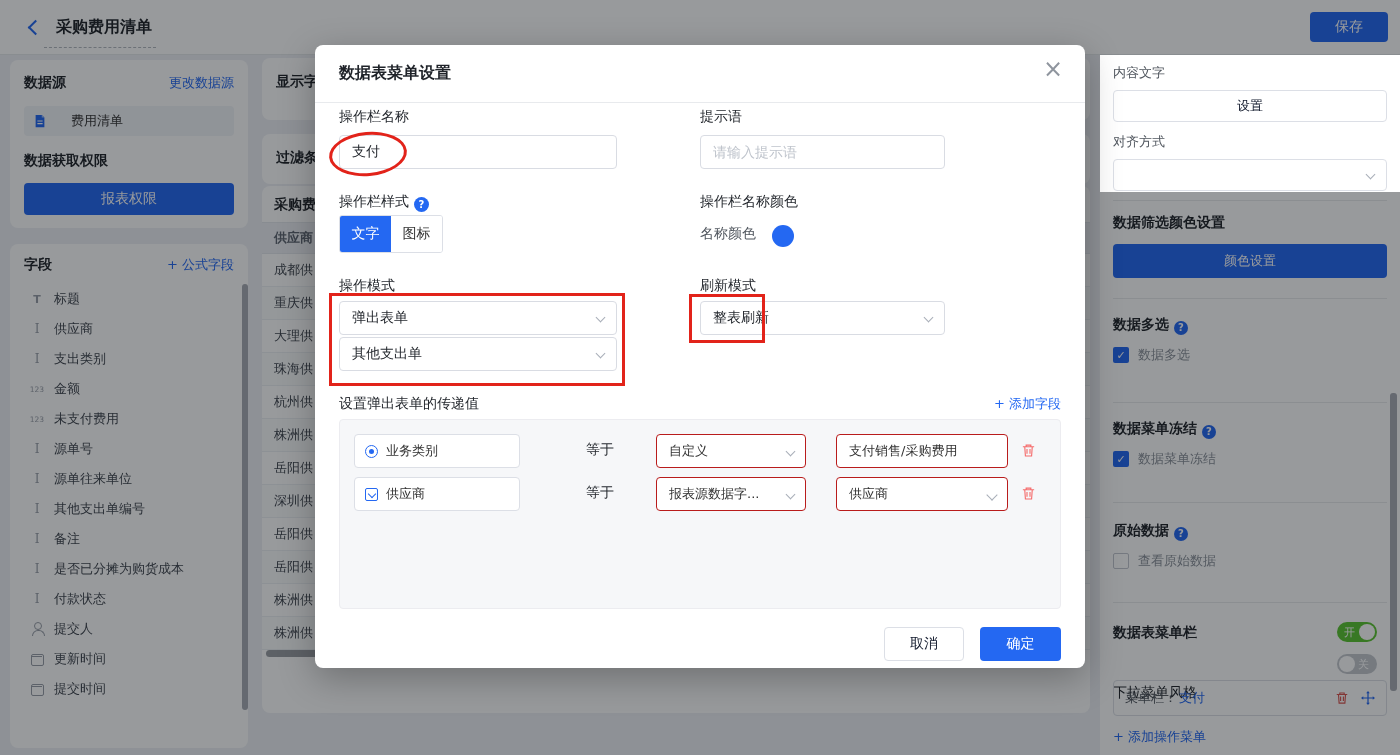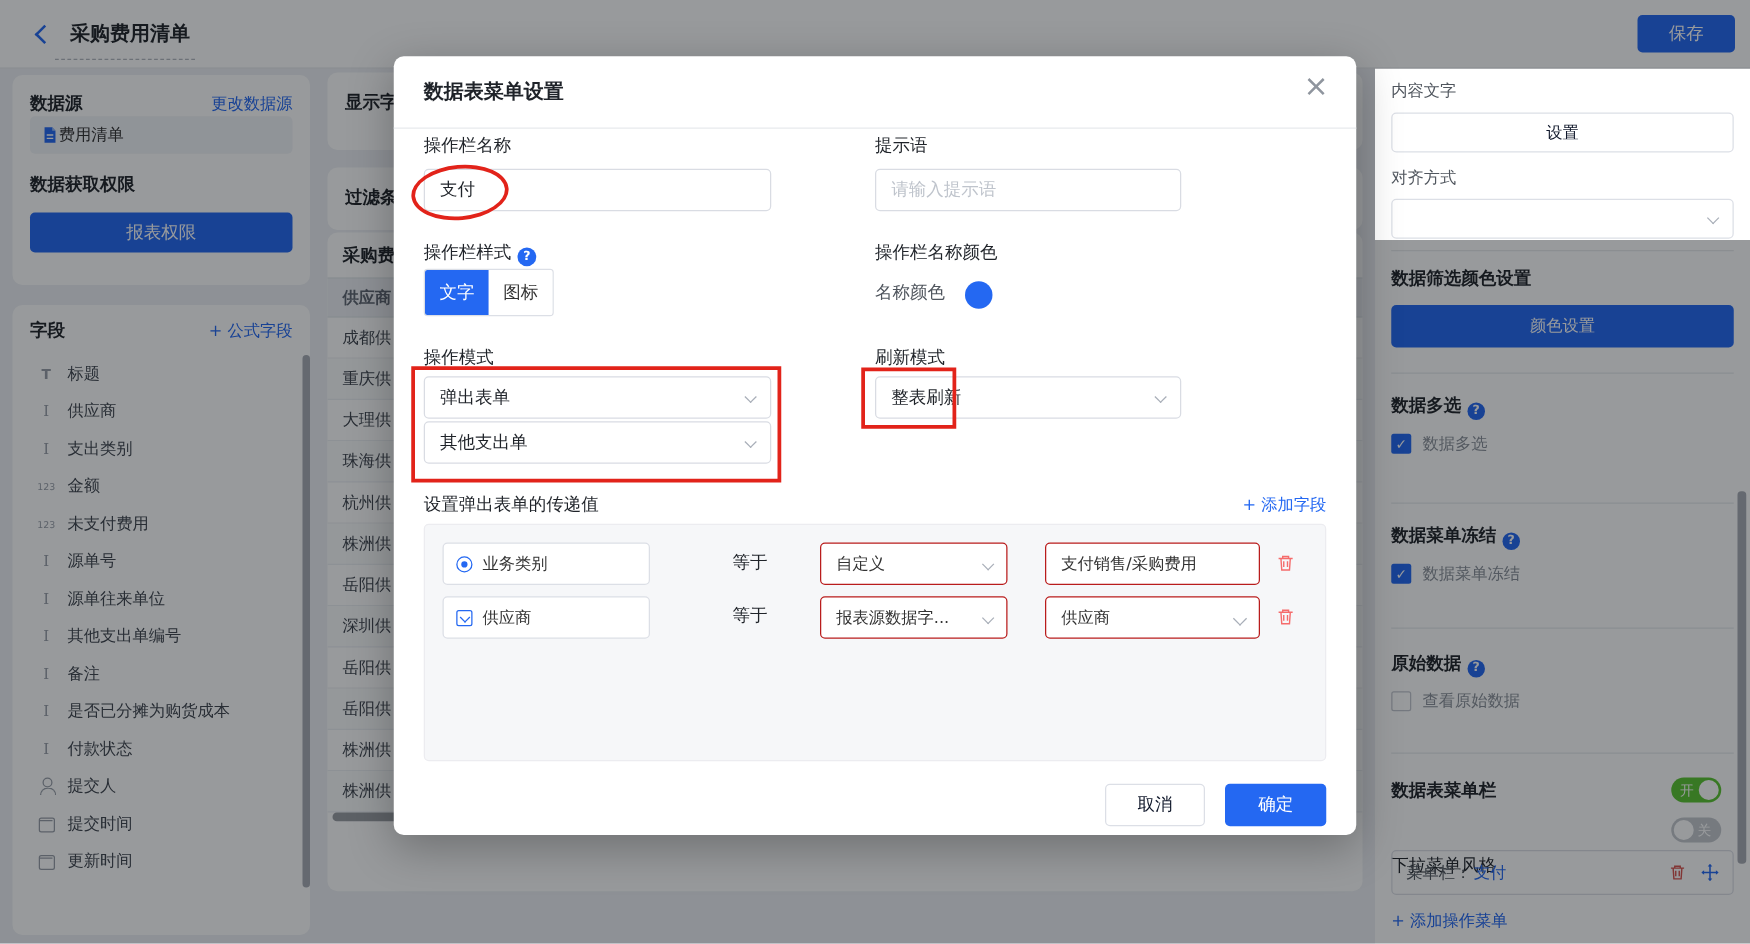--- a/index.html
+++ b/index.html
@@ -16,21 +16,21 @@
   .btn-primary{background:#2468f2;color:#fff;border:none}
   .btn-plain{background:#fff;color:#0f172a;border:1px solid #dcdfe6}
   .save-btn{position:absolute;left:1310px;top:12px;width:78px;height:30px;font-size:14px}
 
   
   .card{position:absolute;background:#fff;border-radius:8px;z-index:1}
   .ls-card1{left:10px;top:60px;width:238px;height:168px;padding:14px}
   .panel-title{font-size:14px;font-weight:700;color:#1f2329}
   .link{color:#2468f2;font-size:13px;cursor:pointer}
   .ds-head{display:flex;justify-content:space-between;align-items:center}
-  .ds-item{margin-top:1px;height:30px;background:#f2f4f8;border-radius:4px;display:flex;align-items:center;gap:0;padding:0 9px;font-size:13px;color:#333}
+  .ds-item{margin-top:14px;height:30px;background:#f2f4f8;border-radius:4px;display:flex;align-items:center;gap:24px;padding:0 9px;font-size:13px;color:#333}
   .perm-title{margin-top:16px}
   .perm-btn{margin-top:13px;width:100%;height:32px;font-size:14px}
   .ls-card2{left:10px;top:244px;width:238px;height:504px;padding:12px 14px;overflow:hidden}
   .field-item{height:30px;display:flex;align-items:center;gap:9px;padding-left:5px;font-size:13px;color:#40464f;cursor:grab}
   .fields-list{margin-top:10px}
   .ficon{display:inline-flex;align-items:center;justify-content:center;width:16px;height:16px;color:#989ea8;flex:0 0 16px;position:relative}
   .ficon[data-name="title-icon"]::before{content:"T";font-size:11px;font-weight:700}
   .ficon[data-name="text-icon"]::before{content:"I";font-family:"DejaVu Serif","Liberation Serif",serif;font-size:12px}
   .ficon[data-name="number-icon"]::before{content:"123";font-size:7.5px;letter-spacing:0}
   .ficon[data-name="date-icon"]::before{content:"";width:11px;height:10px;border:1.3px solid #989ea8;border-radius:2px;display:block;margin-top:2px}
@@ -220,26 +220,26 @@
           <span data-name="field-label">付款状态</span>
         </div>
 
         <div class="field-item" data-name="field-item">
           <span class="ficon" data-name="user-icon"></span>
           <span data-name="field-label">提交人</span>
         </div>
 
         <div class="field-item" data-name="field-item">
           <span class="ficon" data-name="date-icon"></span>
+          <span data-name="field-label">更新时间</span>
+        </div>
+
+        <div class="field-item" data-name="field-item">
+          <span class="ficon" data-name="date-icon"></span>
           <span data-name="field-label">提交时间</span>
-        </div>
-
-        <div class="field-item" data-name="field-item">
-          <span class="ficon" data-name="date-icon"></span>
-          <span data-name="field-label">更新时间</span>
         </div>
       </div>
   </div>
   <div class="scroll-thumb" style="left:242px;top:284px;width:6px;height:426px" data-name="fields-scrollbar"></div>
 
   <div class="card cv-card-a" data-name="display-fields-panel">
     <span class="panel-title" data-name="display-fields-title">显示字段</span>
   </div>
   <div class="card cv-card-b" data-name="filter-panel">
     <span class="panel-title" data-name="filter-title">过滤条件</span>

